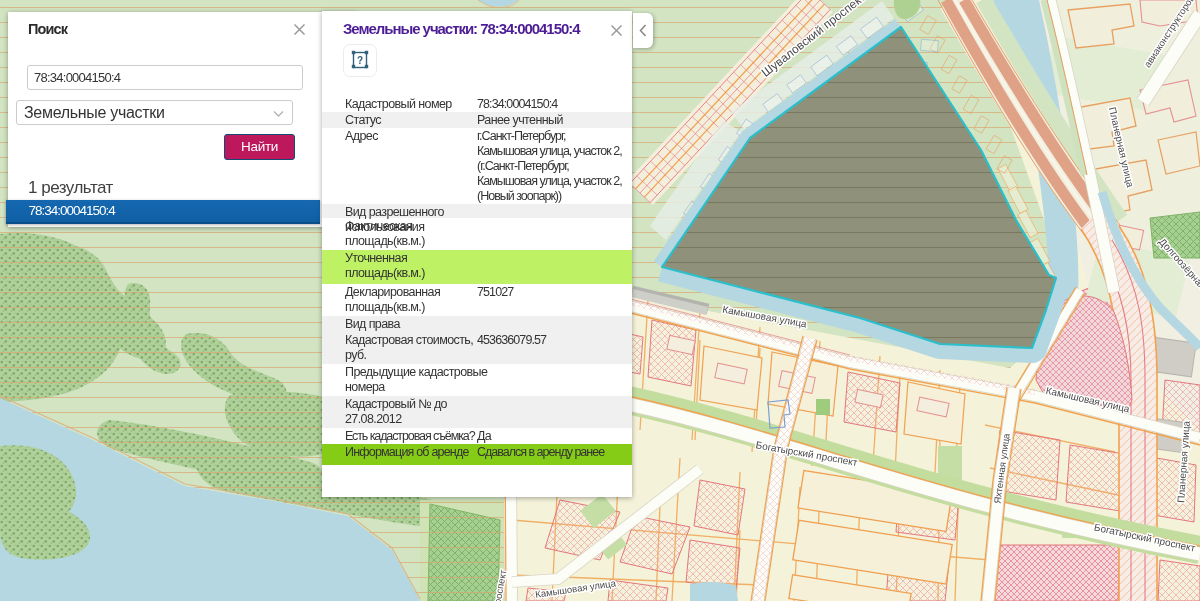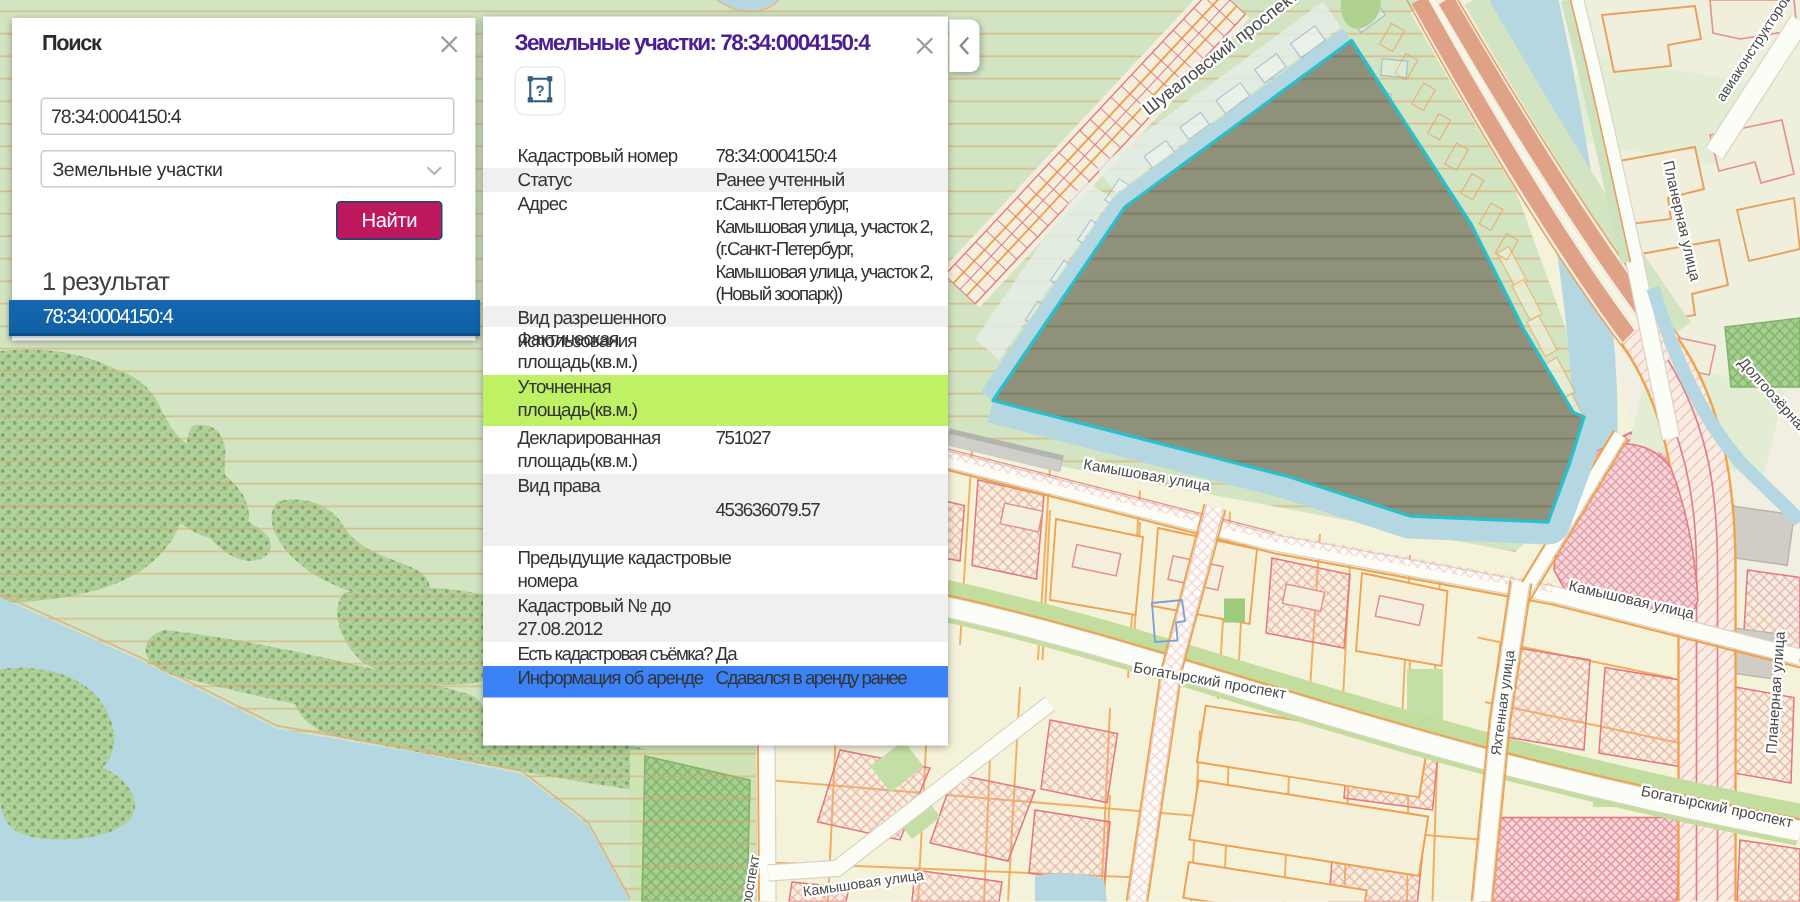--- a/index.html
+++ b/index.html
@@ -244,27 +244,27 @@
 <text class="maplabel" x="1087" y="403" font-size="10" fill="#4a4a4a" text-anchor="middle" stroke="#ffffff" stroke-width="3" paint-order="stroke" stroke-linejoin="round" letter-spacing="0" transform="rotate(13 1087 403)">Камышовая улица</text>
 <text class="maplabel" x="806" y="457" font-size="10" fill="#4a4a4a" text-anchor="middle" stroke="#ffffff" stroke-width="3" paint-order="stroke" stroke-linejoin="round" letter-spacing="0" transform="rotate(10 806 457)">Богатырский проспект</text>
 <text class="maplabel" x="1144" y="541" font-size="10" fill="#4a4a4a" text-anchor="middle" stroke="#ffffff" stroke-width="3" paint-order="stroke" stroke-linejoin="round" letter-spacing="0" transform="rotate(12 1144 541)">Богатырский проспект</text>
 <text class="maplabel" x="1005" y="469" font-size="9.5" fill="#4a4a4a" text-anchor="middle" stroke="#ffffff" stroke-width="3" paint-order="stroke" stroke-linejoin="round" letter-spacing="0" transform="rotate(-82.5 1005 469)">Яхтенная улица</text>
 <text class="maplabel" x="1187" y="462" font-size="10" fill="#4a4a4a" text-anchor="middle" stroke="#ffffff" stroke-width="3" paint-order="stroke" stroke-linejoin="round" letter-spacing="0" transform="rotate(-86 1187 462)">Планерная улица</text>
 <text class="maplabel" x="1180" y="266" font-size="10" fill="#4a4a4a" text-anchor="middle" stroke="#ffffff" stroke-width="3" paint-order="stroke" stroke-linejoin="round" letter-spacing="0" transform="rotate(48 1180 266)">Долгоозёрная</text>
 <text class="maplabel" x="576" y="592" font-size="9.5" fill="#4a4a4a" text-anchor="middle" stroke="#ffffff" stroke-width="3" paint-order="stroke" stroke-linejoin="round" letter-spacing="0" transform="rotate(-8 576 592)">Камышовая улица</text>
 <text class="maplabel" x="503" y="590" font-size="9.5" fill="#4a4a4a" text-anchor="middle" stroke="#ffffff" stroke-width="3" paint-order="stroke" stroke-linejoin="round" letter-spacing="0" transform="rotate(-80 503 590)">проспект</text>
 </svg>
 
-<div class="panel" id="search" style="left:8px;top:12px;width:309px;height:215px;">
+<div class="panel" id="search" style="left:8px;top:12px;width:309px;height:215px;padding-left:39px;">
   <div style="position:absolute;left:20px;top:9px;font-size:14.5px;font-weight:bold;color:#2b2b2b;letter-spacing:-0.9px;">Поиск</div>
   <svg style="position:absolute;left:285px;top:11px;" width="13" height="13" viewBox="0 0 13 13">
         <path d="M1.5,1.5 L11.5,11.5 M11.5,1.5 L1.5,11.5" stroke="#9b9b9b" stroke-width="1.5"></path>
       </svg>
   <div style="position:absolute;left:19px;top:53px;width:268px;height:23px;border:1px solid #cbcbcb;border-radius:3px;font-size:13px;color:#333;line-height:23px;padding-left:6px;letter-spacing:-0.75px;">78:34:0004150:4</div>
-  <div style="position:absolute;left:19px;top:88px;width:268px;height:23px;border:1px solid #cbcbcb;border-radius:3px;font-size:13px;color:#333;line-height:23px;padding-left:7px;letter-spacing:-0.3px;">Земельные участки
+  <div style="position:absolute;left:8px;top:88px;width:268px;height:23px;border:1px solid #cbcbcb;border-radius:3px;font-size:16px;color:#333;line-height:23px;padding-left:7px;letter-spacing:-0.3px;">Земельные участки
      <svg style="position:absolute;right:8px;top:9px;" width="11" height="8" viewBox="0 0 11 8">
           <path d="M1,1.5 L5.5,6 L10,1.5" stroke="#b4b4b4" stroke-width="1.4" fill="none"></path>
         </svg>
   </div>
   <div style="position:absolute;left:216px;top:122px;width:69px;height:24px;background:#be185d;border:1.5px solid #134a76;border-radius:3px;color:#fff;font-size:13.5px;text-align:center;line-height:24px;letter-spacing:-0.3px;">Найти</div>
   <div style="position:absolute;left:20px;top:166px;font-size:17px;color:#404040;letter-spacing:-0.5px;">1 результат</div>
   <div style="position:absolute;left:-2.5px;top:188px;width:314px;height:22px;background:linear-gradient(#1568b0,#0f5fa4);border-bottom:2px solid #0c4e88;color:#fff;font-size:13.5px;line-height:22px;letter-spacing:-1.0px;box-shadow:0 1px 3px rgba(0,0,0,0.3);"><span style="margin-left:23px;">78:34:0004150:4</span></div>
 </div>
 
 <div class="panel" id="detail" style="left:322px;top:11px;width:310px;height:486px;font-size:12.5px;color:#333;">
@@ -317,37 +317,38 @@
 <div style="position:relative;height:32px;">
           <div class="tl">Декларированная<br>площадь(кв.м.)</div>
           <div class="tv">
             <div class="vn">751027</div>
           </div>
         </div>
 <div style="position:relative;height:16px;background:#f0f0f0;">
           <div class="tl">Вид права</div>
         </div>
 <div style="position:relative;height:32px;background:#f0f0f0;">
+          <div class="tl">Кадастровая стоимость,<br>руб.</div>
           <div class="tv">
             <div class="vn">453636079.57</div>
           </div>
         </div>
 <div style="position:relative;height:32px;">
           <div class="tl">Предыдущие кадастровые<br>номера</div>
         </div>
 <div style="position:relative;height:32px;background:#f0f0f0;">
           <div class="tl">Кадастровый № до<br>27.08.2012</div>
         </div>
 <div style="position:relative;height:16px;">
           <div class="tl"><span style="letter-spacing:-1.1px;">Есть кадастровая съёмка?</span></div>
           <div class="tv">
             <div>Да</div>
           </div>
         </div>
-<div style="position:relative;height:21px;background:#3b82f6;">
+<div style="position:relative;height:21px;background:#84cc16;">
           <div class="tl"><span style="letter-spacing:-0.8px;">Информация об аренде</span></div>
           <div class="tv">
             <div class="va">Сдавался в аренду ранее</div>
           </div>
         </div>
   </div>
 </div>
 
 <div class="panel" id="tab" style="left:633px;top:13px;width:20px;height:35px;border-radius:0 6px 6px 0;box-shadow:1px 1px 4px rgba(0,0,0,0.3);">
   <svg style="position:absolute;left:6px;top:11px;" width="8" height="13" viewBox="0 0 8 13">

